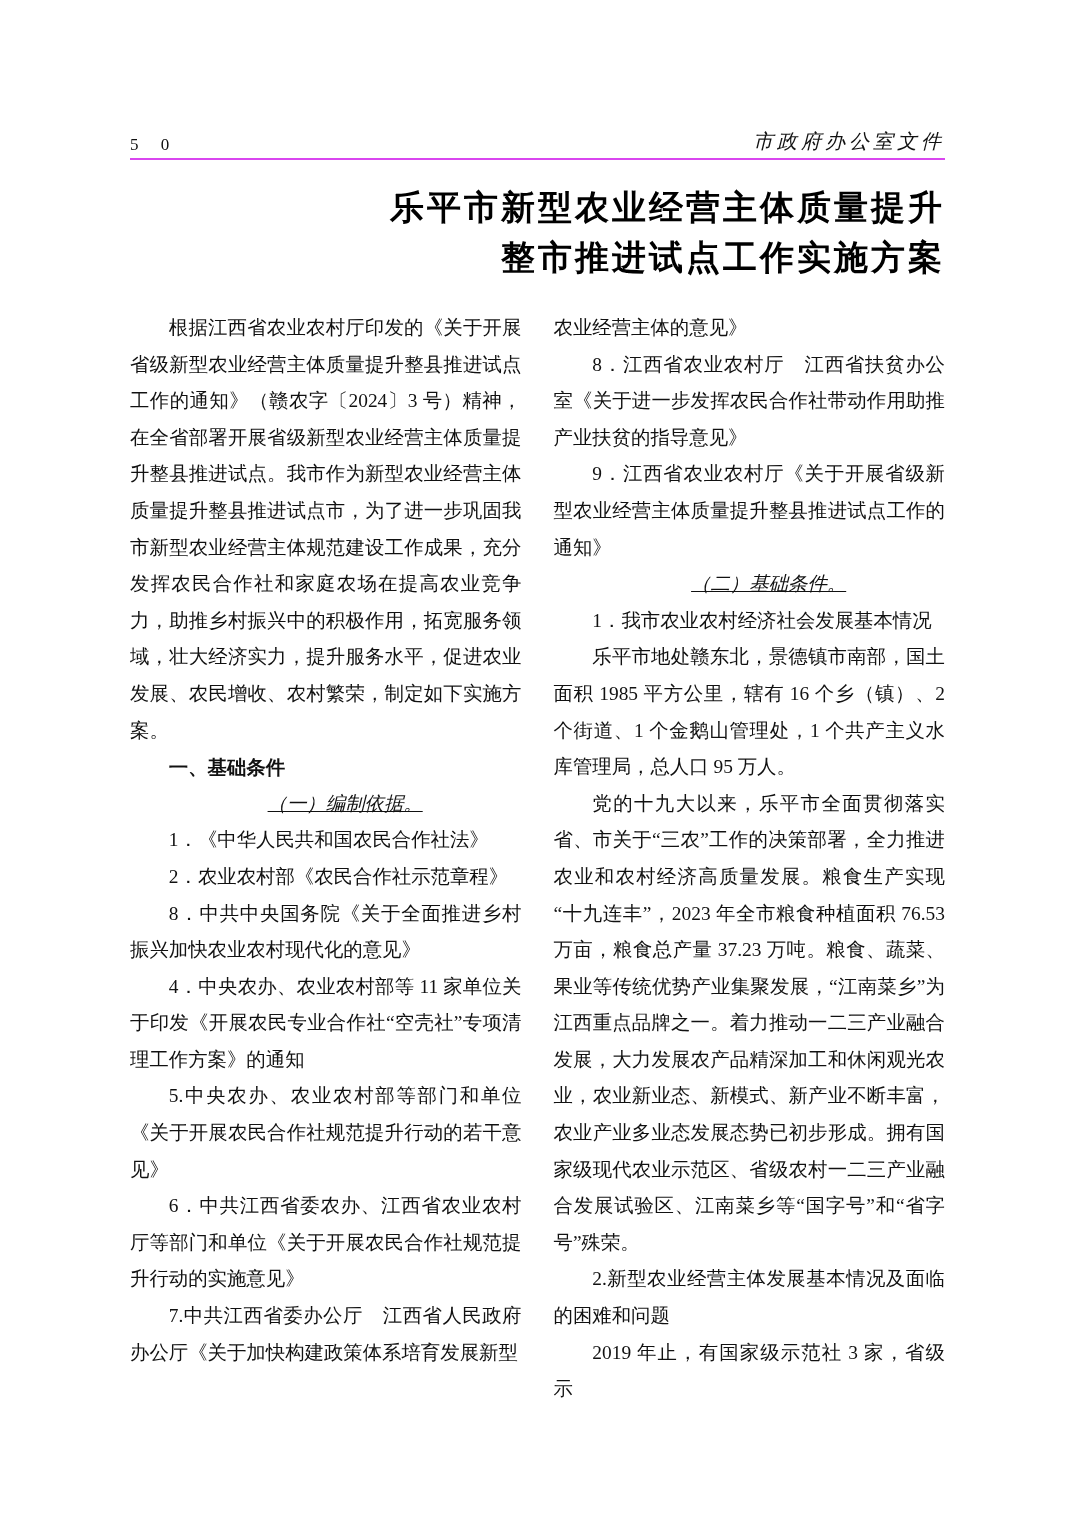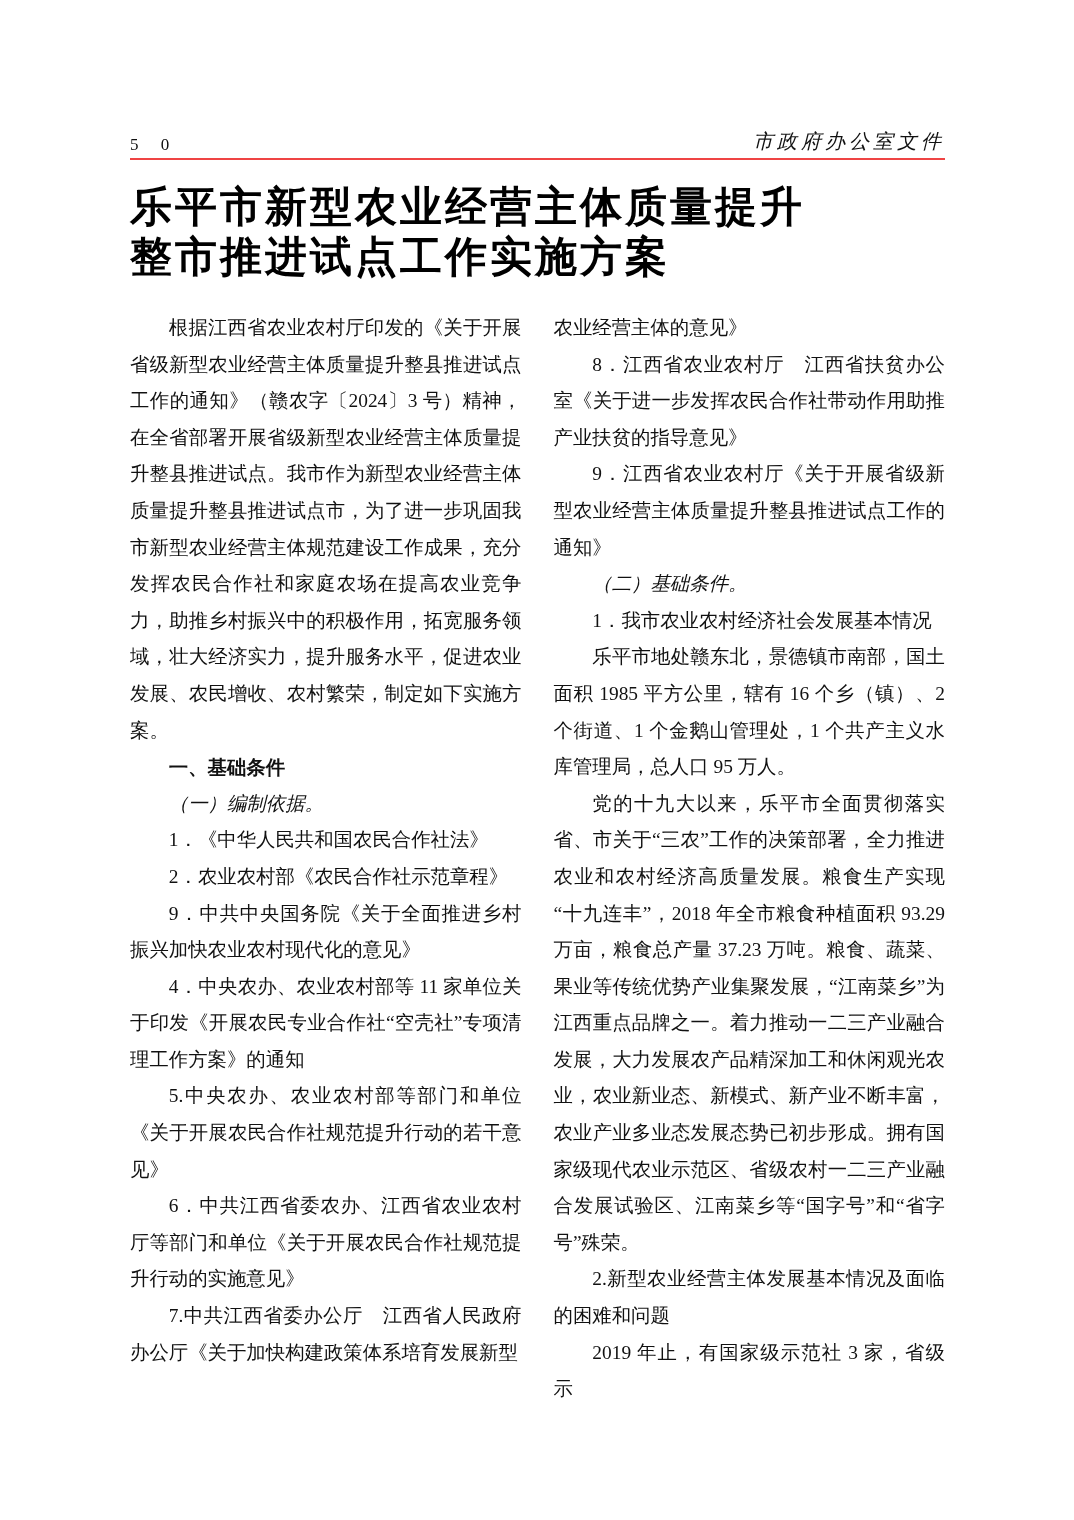--- a/index.html
+++ b/index.html
@@ -16,44 +16,44 @@
     color: #111111;
     box-sizing: border-box;
     padding: 128px 129px 60px 130px;
     font-family: "Liberation Serif", "DejaVu Serif", serif;
   }
   
   .header {
     display: flex;
     justify-content: space-between;
     align-items: flex-end;
-    border-bottom: 2px solid #ef4444;
+    border-bottom: 2px solid #d946ef;
     padding-bottom: 3px;
   }
   .page-number {
     font-family: "Liberation Serif", "DejaVu Serif", serif;
     font-size: 17px;
     letter-spacing: 9px;
     color: #111111;
   }
   .header-right {
     font-family: "Liberation Serif", "DejaVu Serif", serif;
     font-style: italic; 
     font-size: 20px;
     letter-spacing: 4px;
     color: #111111;
     margin-left: 44px;
   }
   
   .title-block {
     margin-top: 22px;
-    text-align: left;
+    text-align: right;
     font-family: "Liberation Sans", "DejaVu Sans", sans-serif;
     font-weight: 700;
-    font-size: 42px;
+    font-size: 34px;
     line-height: 50px;
     letter-spacing: 3px;
     color: #000000;
   }
   
   .body-columns {
     margin-top: 28px;
     display: flex;
     gap: 32px;
   }
@@ -69,21 +69,22 @@
     color: #111111;
   }
   .para.indent { text-indent: 2em; }
   .para.h1 {
     font-family: "Liberation Sans", "DejaVu Sans", sans-serif;
     font-weight: 700;
     text-align: left;
   }
   .para.h2 {
     font-style: italic; 
-    text-align: left;
+    text-align: center;
+    text-decoration: underline;
   }
 </style>
 </head>
 <body>
 
 <div class="page">
 
   <div class="header">
     <span class="page-number">5 0</span>
     <span class="header-right">市政府办公室文件</span>
@@ -94,32 +95,32 @@
     <div>整市推进试点工作实施方案</div>
   </div>
 
   <div class="body-columns">
     <div class="column">
         <p class="para body indent">根据江西省农业农村厅印发的《关于开展省级新型农业经营主体质量提升整县推进试点工作的通知》（赣农字〔2024〕3 号）精神，在全省部署开展省级新型农业经营主体质量提升整县推进试点。我市作为新型农业经营主体质量提升整县推进试点市，为了进一步巩固我市新型农业经营主体规范建设工作成果，充分发挥农民合作社和家庭农场在提高农业竞争力，助推乡村振兴中的积极作用，拓宽服务领域，壮大经济实力，提升服务水平，促进农业发展、农民增收、农村繁荣，制定如下实施方案。</p>
         <p class="para h1 indent">一、基础条件</p>
         <p class="para h2 indent">（一）编制依据。</p>
         <p class="para body indent">1．《中华人民共和国农民合作社法》</p>
         <p class="para body indent">2．农业农村部《农民合作社示范章程》</p>
-        <p class="para body indent">9．中共中央国务院《关于全面推进乡村振兴加快农业农村现代化的意见》</p>
+        <p class="para body indent">8．中共中央国务院《关于全面推进乡村振兴加快农业农村现代化的意见》</p>
         <p class="para body indent">4．中央农办、农业农村部等 11 家单位关于印发《开展农民专业合作社“空壳社”专项清理工作方案》的通知</p>
         <p class="para body indent">5.中央农办、农业农村部等部门和单位《关于开展农民合作社规范提升行动的若干意见》</p>
         <p class="para body indent">6．中共江西省委农办、江西省农业农村厅等部门和单位《关于开展农民合作社规范提升行动的实施意见》</p>
         <p class="para body indent">7.中共江西省委办公厅　江西省人民政府办公厅《关于加快构建政策体系培育发展新型</p>
       </div>
     <div class="column">
         <p class="para body">农业经营主体的意见》</p>
         <p class="para body indent">8．江西省农业农村厅　江西省扶贫办公室《关于进一步发挥农民合作社带动作用助推产业扶贫的指导意见》</p>
         <p class="para body indent">9．江西省农业农村厅《关于开展省级新型农业经营主体质量提升整县推进试点工作的通知》</p>
         <p class="para h2 indent">（二）基础条件。</p>
         <p class="para body indent">1．我市农业农村经济社会发展基本情况</p>
         <p class="para body indent">乐平市地处赣东北，景德镇市南部，国土面积 1985 平方公里，辖有 16 个乡（镇）、2 个街道、1 个金鹅山管理处，1 个共产主义水库管理局，总人口 95 万人。</p>
-        <p class="para body indent">党的十九大以来，乐平市全面贯彻落实省、市关于“三农”工作的决策部署，全力推进农业和农村经济高质量发展。粮食生产实现“十九连丰”，2018 年全市粮食种植面积 93.29 万亩，粮食总产量 37.23 万吨。粮食、蔬菜、果业等传统优势产业集聚发展，“江南菜乡”为江西重点品牌之一。着力推动一二三产业融合发展，大力发展农产品精深加工和休闲观光农业，农业新业态、新模式、新产业不断丰富，农业产业多业态发展态势已初步形成。拥有国家级现代农业示范区、省级农村一二三产业融合发展试验区、江南菜乡等“国字号”和“省字号”殊荣。</p>
+        <p class="para body indent">党的十九大以来，乐平市全面贯彻落实省、市关于“三农”工作的决策部署，全力推进农业和农村经济高质量发展。粮食生产实现“十九连丰”，2023 年全市粮食种植面积 76.53 万亩，粮食总产量 37.23 万吨。粮食、蔬菜、果业等传统优势产业集聚发展，“江南菜乡”为江西重点品牌之一。着力推动一二三产业融合发展，大力发展农产品精深加工和休闲观光农业，农业新业态、新模式、新产业不断丰富，农业产业多业态发展态势已初步形成。拥有国家级现代农业示范区、省级农村一二三产业融合发展试验区、江南菜乡等“国字号”和“省字号”殊荣。</p>
         <p class="para body indent">2.新型农业经营主体发展基本情况及面临的困难和问题</p>
         <p class="para body indent">2019 年止，有国家级示范社 3 家，省级示</p>
       </div>
   </div>
 
 </div>
 
 </body></html>

